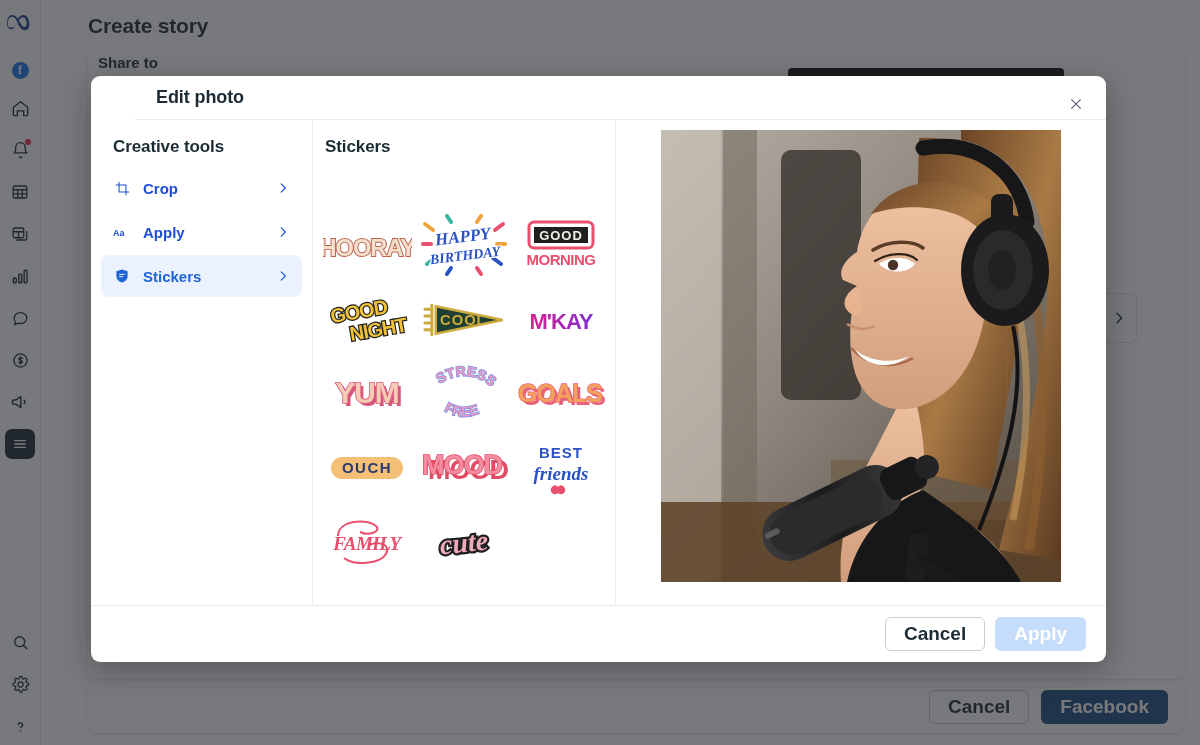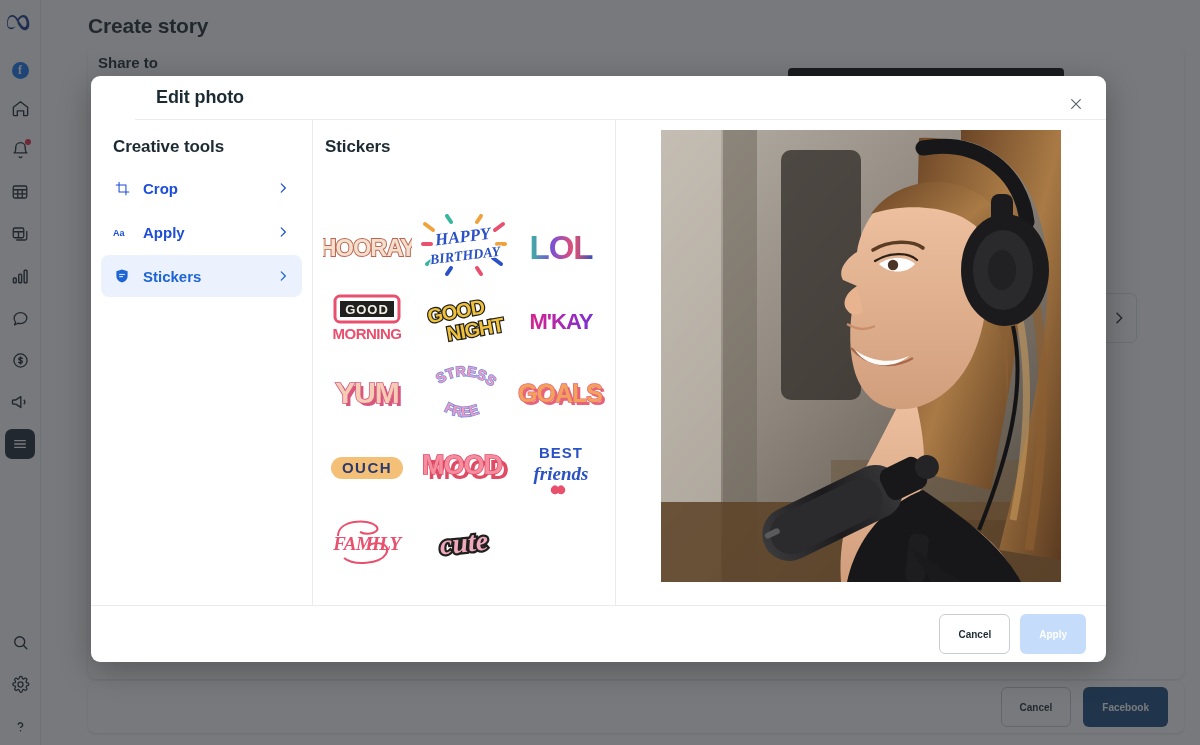--- a/index.html
+++ b/index.html
@@ -76,23 +76,23 @@
   }
   .bg-footer {
     position: absolute; left: 47px; right: 16px; bottom: 12px; height: 52px;
     background: #ffffff; border-radius: 8px;
     box-shadow: 0 1px 3px rgba(0,0,0,.12);
     display: flex; align-items: center; justify-content: flex-end;
     gap: 12px; padding-right: 16px;
   }
   .btn {
     font-family: "Liberation Sans", sans-serif;
-    font-size: 10px; font-weight: bold;
+    font-size: 19px; font-weight: bold;
     border-radius: 6px; cursor: pointer; border: 1px solid transparent;
-    padding: 0 18px; height: 40px;
+    padding: 0 18px; height: 34px;
     display: inline-flex; align-items: center; justify-content: center;
   }
   .btn-secondary { background: #ffffff; color: #1c2b33; border-color: #c9ccd1; }
   .btn-primary-dark { background: #1b4d7e; color: #ffffff; }
 
   
   .scrim { position: absolute; inset: 0; background: rgba(36,39,44,.62); }
 
   
   .modal {
@@ -435,52 +435,49 @@
                   <path d="M30 54 L26 60" stroke="#2b52c4"></path>
                     <path d="M56 54 L60 60" stroke="#e8506e"></path>
                 </g>
                 <g transform="rotate(-7 43 32)">
                   <text x="43" y="28" text-anchor="middle" font-family="Liberation Serif, serif" font-style="italic" font-size="17" font-weight="bold" fill="#2b52c4" stroke="#ffffff" stroke-width="2.4" paint-order="stroke">HAPPY</text>
                   <text x="43" y="46" text-anchor="middle" font-family="Liberation Serif, serif" font-style="italic" font-size="14" font-weight="bold" fill="#2b52c4" stroke="#ffffff" stroke-width="2.4" paint-order="stroke">BIRTHDAY</text>
                 </g>
               </svg>
             </div>
 
-            <div class="sticker-cell">
-              <svg width="86" height="40" viewBox="0 0 86 40">
-                <defs>
-                    <linearGradient id="lolg" x1="0" y1="0" x2="1" y2="0">
-                  <stop offset="0" stop-color="#3ab6a0"></stop>
-                      <stop offset=".35" stop-color="#7b4fd6"></stop>
-                  <stop offset=".7" stop-color="#e8506e"></stop>
-                      <stop offset="1" stop-color="#2b52c4"></stop>
-                </linearGradient>
-                  </defs>
-                <text x="43" y="33" text-anchor="middle" font-family="Liberation Sans, sans-serif" font-size="33" font-weight="bold" fill="url(#lolg)" letter-spacing="-1">LOL</text>
-              </svg>
-            </div>
 
             <div class="sticker-cell">
               <svg width="88" height="56" viewBox="0 0 88 56">
                 <rect x="12" y="4" width="64" height="26" rx="5" fill="none" stroke="#e8506e" stroke-width="3"></rect>
                 <rect x="17" y="9" width="54" height="16" fill="#20201f"></rect>
                 <text x="44" y="22" text-anchor="middle" font-family="Liberation Sans, sans-serif" font-size="13" font-weight="bold" fill="#f2efe6" letter-spacing="1">GOOD</text>
                 <text x="44" y="47" text-anchor="middle" font-family="Liberation Sans, sans-serif" font-size="15" font-weight="bold" fill="#e8506e" letter-spacing="-.5">MORNING</text>
               </svg>
             </div>
 
             <div class="sticker-cell">
               <svg width="86" height="58" viewBox="0 0 86 58">
                 <g transform="rotate(-10 43 28)">
                   <text x="36" y="26" text-anchor="middle" font-family="Liberation Sans, sans-serif" font-size="20" font-weight="bold" fill="#f0c23c" stroke="#20201f" stroke-width="2.4" paint-order="stroke" letter-spacing="-1">GOOD</text>
                   <text x="52" y="47" text-anchor="middle" font-family="Liberation Sans, sans-serif" font-size="20" font-weight="bold" fill="#f0c23c" stroke="#20201f" stroke-width="2.4" paint-order="stroke" letter-spacing="-1">NIGHT</text>
                 </g>
               </svg>
             </div>
 
+            <div class="sticker-cell">
+              <svg width="90" height="44" viewBox="0 0 90 44">
+                <path d="M16 8 L84 22 L16 36 Z" fill="#1f4030" stroke="#cdab3d" stroke-width="2.5"></path>
+                <g stroke="#cdab3d" stroke-width="3" stroke-linecap="round">
+                  <path d="M12 7v30"></path>
+                    <path d="M12 11h-7M12 18h-7M12 25h-7M12 32h-7"></path>
+                </g>
+                <text x="44" y="27" text-anchor="middle" font-family="Liberation Sans, sans-serif" font-size="15" font-weight="bold" fill="#cdab3d" letter-spacing="1">COOL</text>
+              </svg>
+            </div>
 
             <div class="sticker-cell">
               <svg width="88" height="34" viewBox="0 0 88 34">
                 <defs>
                     <linearGradient id="mkg" x1="0" y1="0" x2="1" y2="0">
                   <stop offset="0" stop-color="#d9238f"></stop>
                       <stop offset="1" stop-color="#7b2fd6"></stop>
                 </linearGradient>
                   </defs>
                 <text x="44" y="26" text-anchor="middle" font-family="Liberation Sans, sans-serif" font-size="22" font-weight="bold" fill="url(#mkg)" letter-spacing="-1">M'KAY</text>

